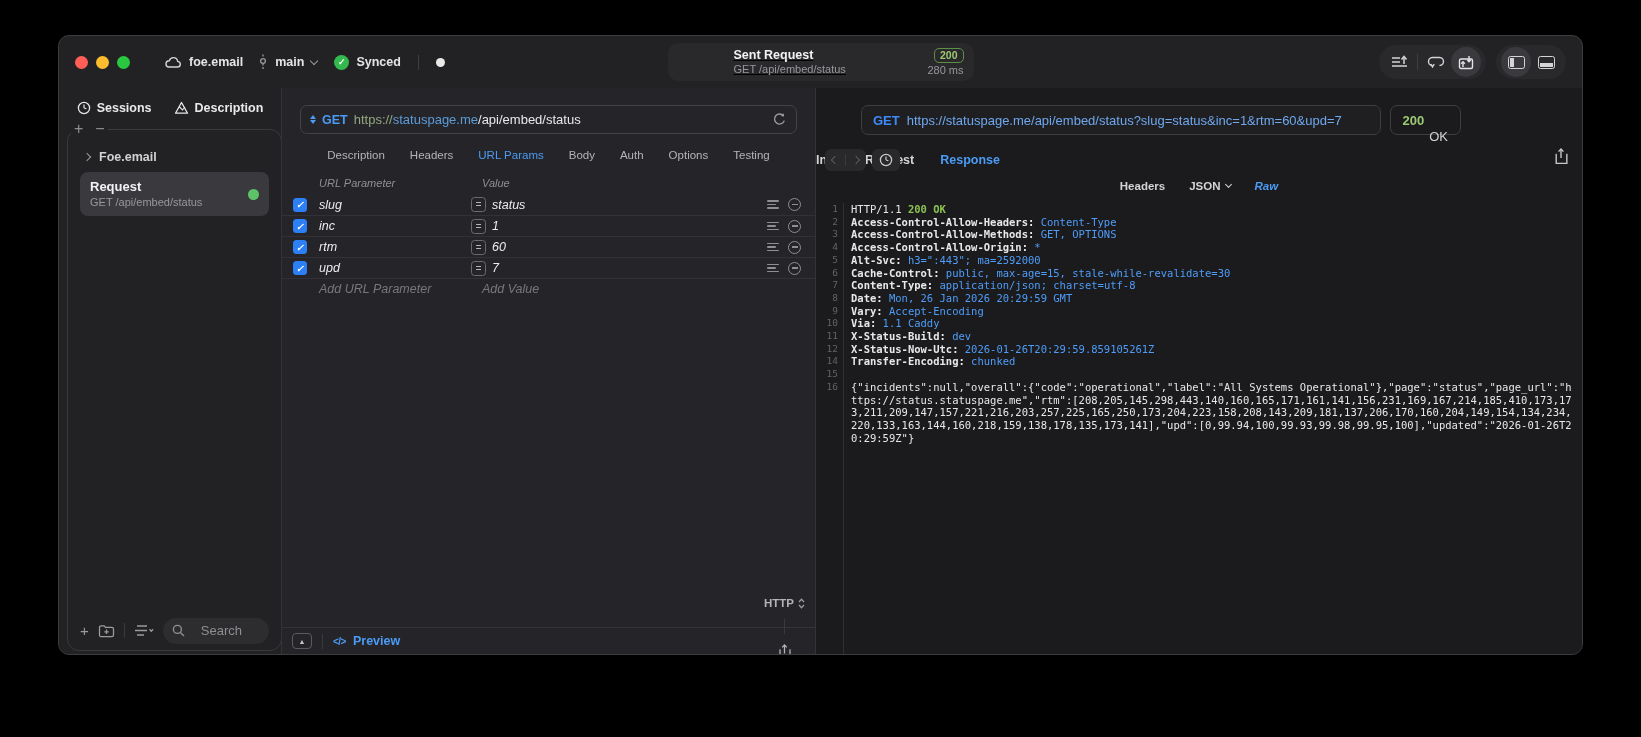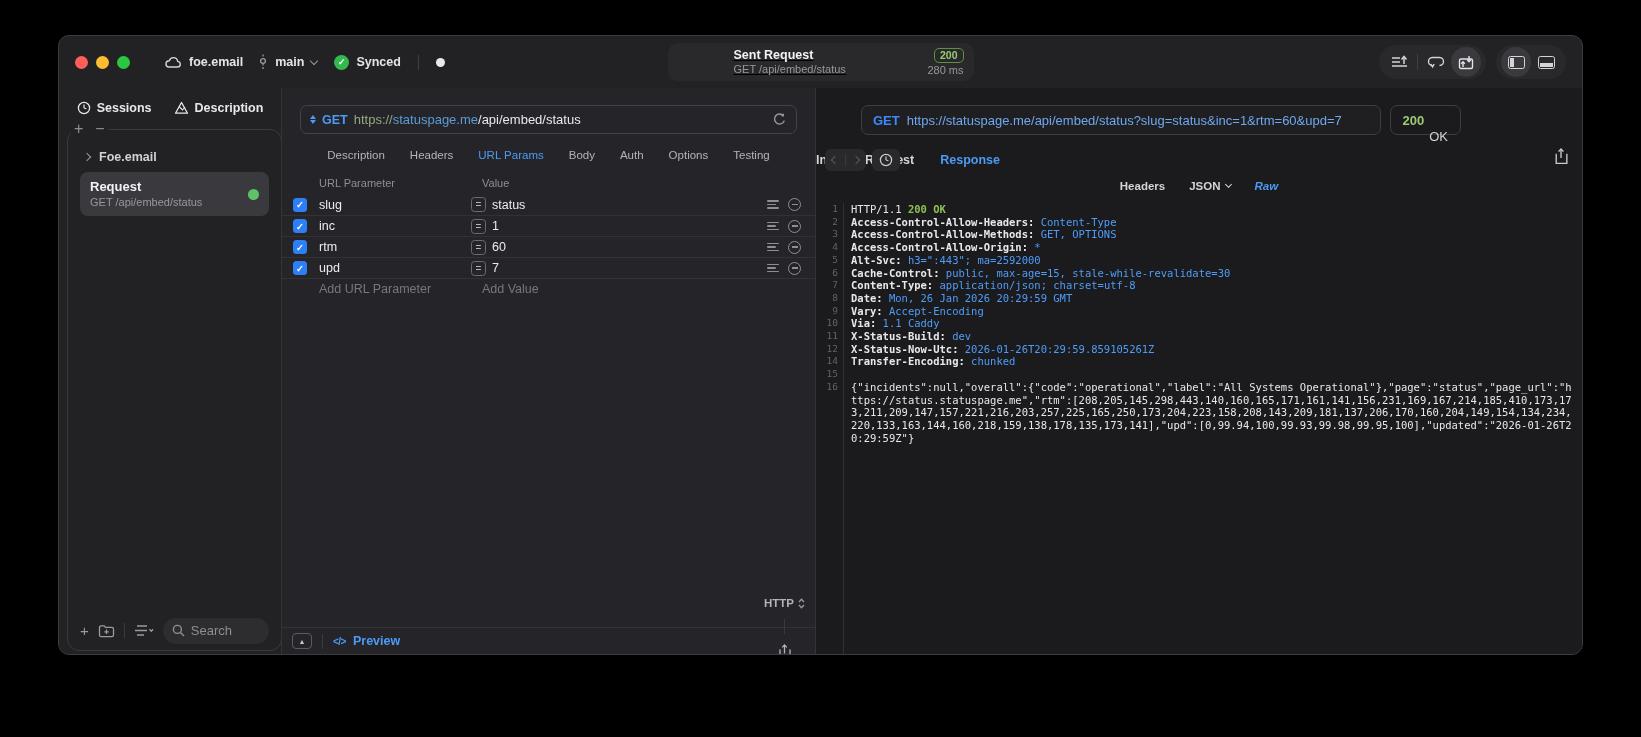--- a/index.html
+++ b/index.html
@@ -66,39 +66,39 @@
   .req-text { flex:1; }
   .req-title { color:#f2f2f4; font-size:13px; font-weight:700; line-height:16px; }
   .req-sub { color:#97979c; font-size:11px; line-height:14px; }
   .green-dot { width:11px; height:11px; border-radius:50%; background:#5EC269; }
   .sb-bottom { position:absolute; left:8px; right:8px; bottom:6px; height:27px;
                display:flex; align-items:center; gap:9px; padding:0 4px; }
   .sb-ic { color:#9a9a9f; display:flex; align-items:center; }
   .plus-g { font-size:15px; color:#9a9a9f; line-height:14px; }
   .sb-sep { width:1px; height:15px; background:#3a3a3e; }
   .search-pill { flex:1; height:26px; background:#2d2d30; border-radius:14px;
-                 display:flex; padding:0 9px; gap:6px; }
+                 display:flex; padding:0 9px; gap:16px; }
   .search-pill input { background:transparent; border:none; outline:none; color:#d6d6d8;
                        font-size:13px; width:100%; font-family:"Liberation Sans",sans-serif; }
   .search-pill input::placeholder { color:#8e8e93; }
 
   
   .url-bar { margin:17px 18px 0 18px; height:29px; border:1px solid #434347; border-radius:7px;
              display:flex; align-items:center; padding:0 9px; gap:6px; }
   .updn { display:flex; flex-direction:column; gap:1px; }
   .updn i { display:block; width:0; height:0; border-left:3.5px solid transparent; border-right:3.5px solid transparent; }
   .updn .u { border-bottom:4.5px solid #4B9BF5; }
   .updn .d { border-top:4.5px solid #4B9BF5; }
   .m-get { color:#4B9BF5; font-weight:700; font-size:12.5px; }
   .url-text { font-size:13px; white-space:nowrap; overflow:hidden; flex:1; }
   .u-scheme { color:#93A880; } .u-host { color:#5C9BD7; } .u-path { color:#e8e8ea; }
   .ed-tabs { margin-top:15px; display:flex; justify-content:center; gap:25px; }
   .ed-tab { font-size:11.5px; color:#b3b3b8; font-weight:400;text-align:right; }
   .ed-tab.active { color:#4B9BF5; }
-  .ptable { margin-top:16px; }
+  .ptable { margin-top:16px;font-style:italic; }
   .ptable-head { display:flex; color:#8e8e93; font-size:11px; padding:0 0 5px 0; }
   .ph-name { padding-left:37px; width:200px; }
   .prow { display:flex; align-items:center; height:21px; border-top:1px solid #323236; padding-right:14px; }
   .prow:first-of-type { border-top:none; }
   .p-check { width:14px; height:14px; margin-left:11px; border-radius:3.5px; background:#2D7FF6;
              color:#fff; font-size:9.5px; font-weight:bold; display:flex; align-items:center; justify-content:center; }
   .p-name { margin-left:12px; width:152px; color:#ececee; font-size:12.5px; }
   .p-eq { width:15px; height:15px; border:1px solid #6b6b70; border-radius:3.5px; color:#b8b8bc;
           font-size:10px; display:flex; align-items:center; justify-content:center; }
   .p-val { margin-left:6px; flex:1; color:#ececee; font-size:12.5px; }

